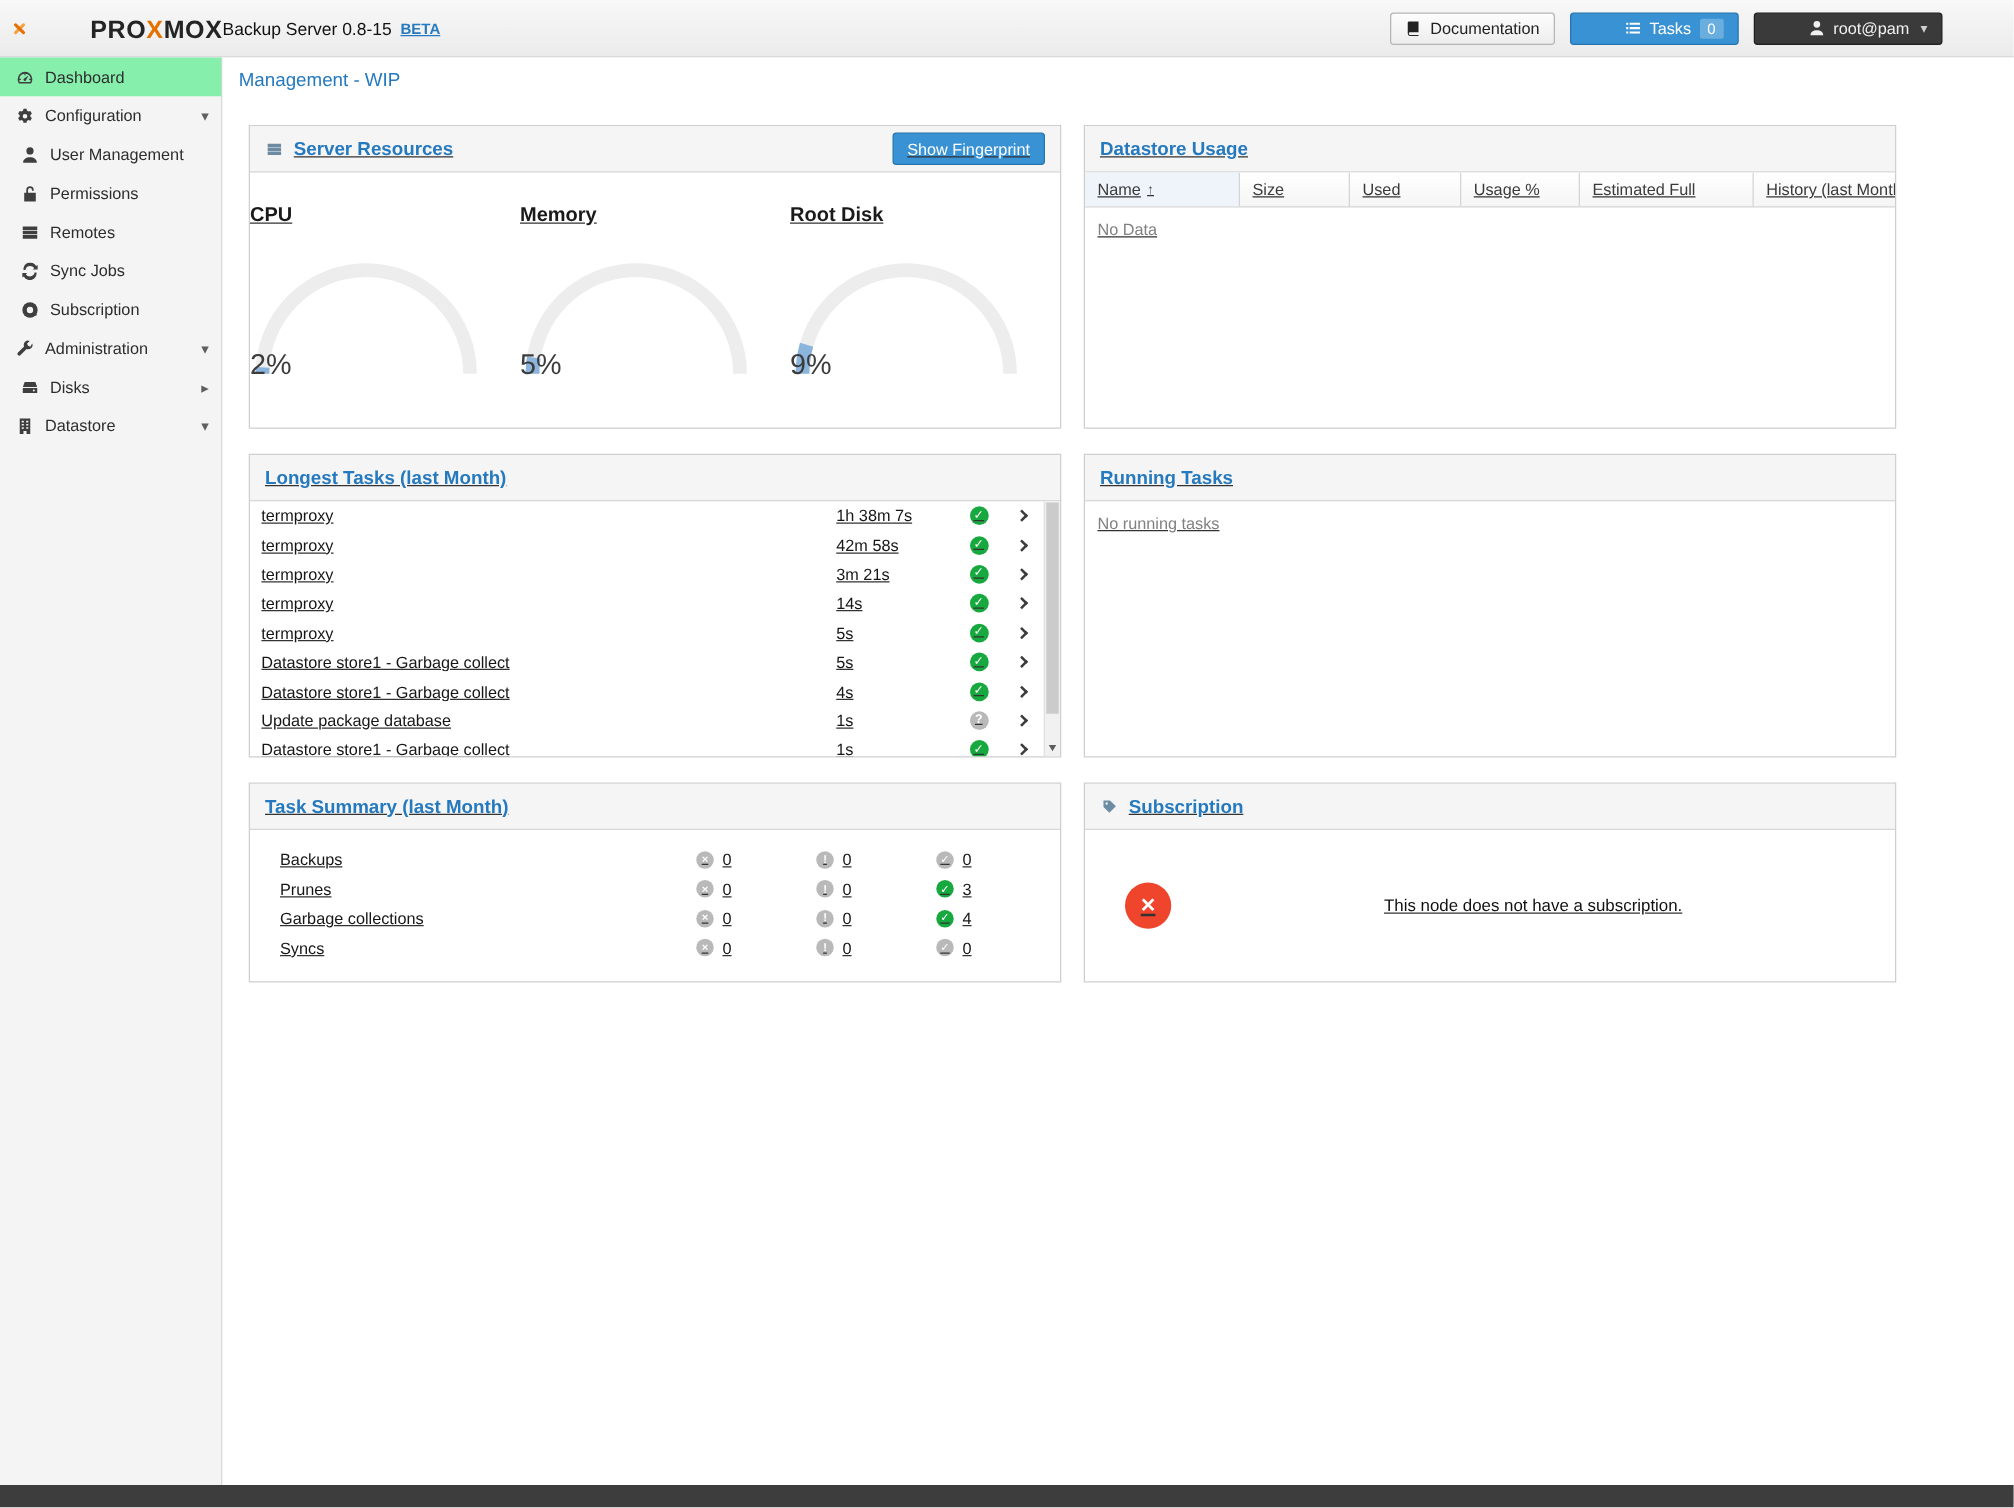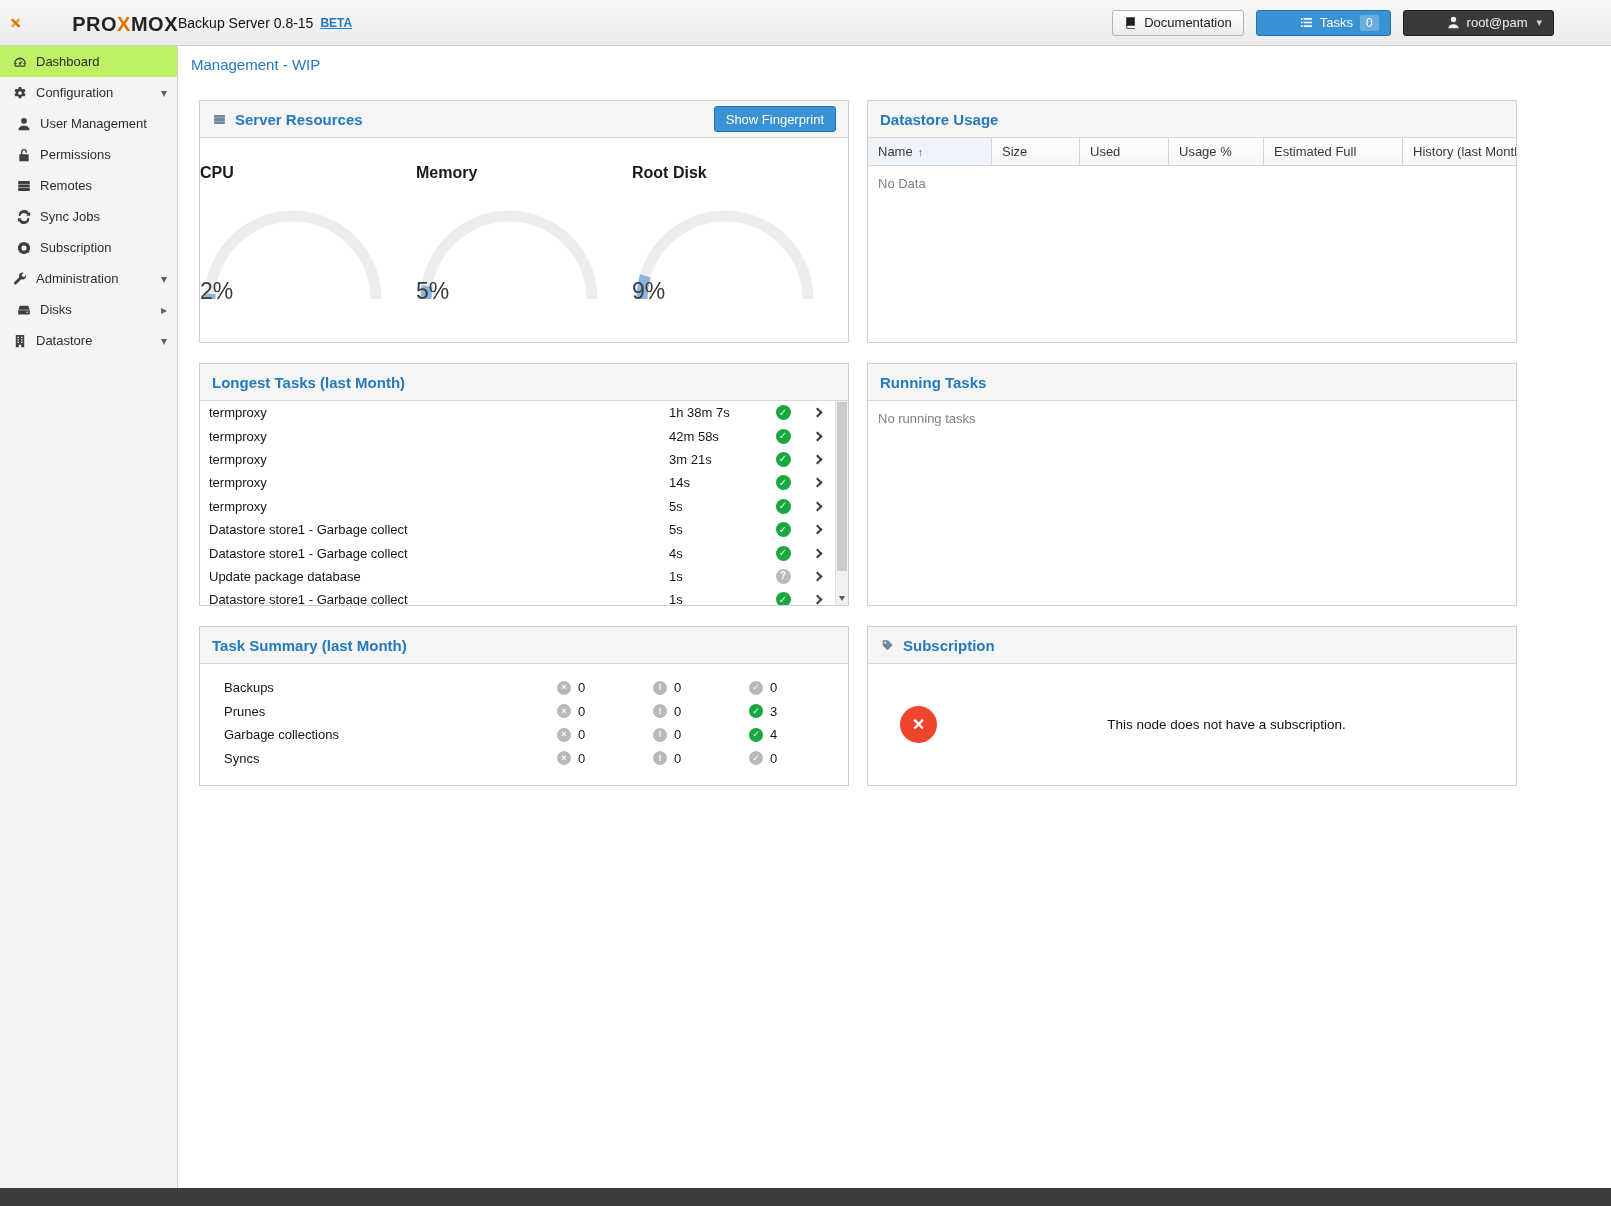--- a/index.html
+++ b/index.html
@@ -31,31 +31,31 @@
   .btn .badge { background:rgba(255,255,255,.25); padding:1px 6px; border-radius:2px; font-size:12px; }
   .bicon { width:13px; height:13px; flex:0 0 auto; }
   .btn .caret { font-size:11px; color:#cfcfcf; margin-left:2px; }
 
   
   .layout { display:flex; height:1142px; }
   .sidebar { width:178px; background:#f4f4f4; border-right:1px solid #cfcfcf; }
   .side-item { display:flex; align-items:center; height:31px; padding-left:12px;
     cursor:pointer; color:#2d2d2d; font-size:13px; }
   .side-item.lvl1 { padding-left:16px; }
-  .side-item.selected { background:#bef264; }
+  .side-item.selected { background:#86efac; }
   .s-icon { width:16px; height:14px; margin-right:8px; color:#3f3f3f; flex:0 0 auto; }
   .s-caret { margin-left:auto; margin-right:10px; color:#5f5f5f; font-size:12px; }
   .content { flex:1; display:flex; flex-direction:column; background:#fff; }
   .page-title { height:36px; display:flex; align-items:center; padding-left:13px;
     font-size:15px; color:#2579be; }
 
   .grid { margin-left:21px; margin-top:18px; display:grid;
     grid-template-columns:650px 650px; grid-template-rows:243px 243px 160px;
     column-gap:18px; row-gap:20px; }
-  .panel { border:1px solid #cfcfcf; background:#fff; display:flex; flex-direction:column; overflow:hidden; }
+  .panel { border:1px solid #cfcfcf; background:#fff; display:flex; flex-direction:column; overflow:hidden;text-decoration:underline; }
   .panel-head { flex:0 0 37px; display:flex; align-items:center; background:#f5f5f5;
     border-bottom:1px solid #d8d8d8; padding:0 12px; }
   .panel-head h2 { font-size:15px; color:#2579be; font-weight:bold; }
   .p-icon { width:15px; height:13px; margin-right:8px; color:#6d8ba3; flex:0 0 auto; }
   .panel-body { flex:1; position:relative; overflow:hidden; }
   .empty-text { padding:10px 10px; color:#808080; }
 
   
   .gauges { display:flex; padding-top:26px; }
   .gauge-col { flex:1; text-align:left; }

